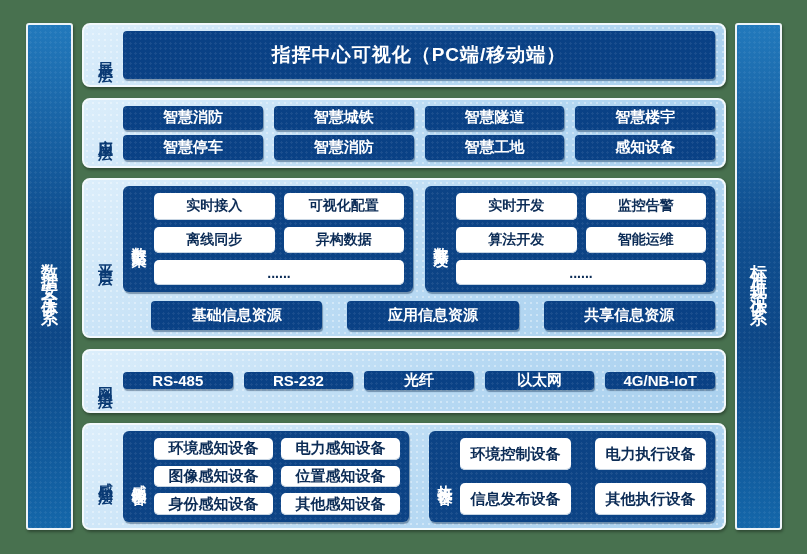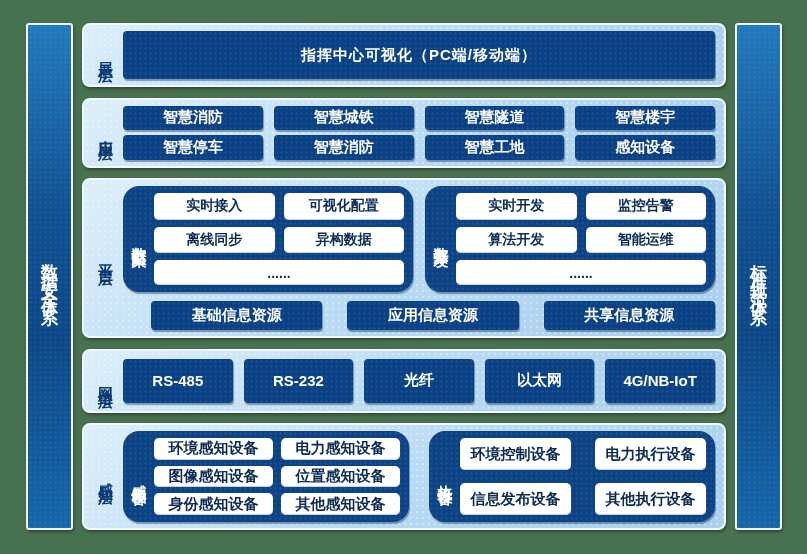--- a/index.html
+++ b/index.html
@@ -70,41 +70,41 @@
     background-size: 5px 5px;
     color: #ffffff;
     font-weight: bold;
     border-radius: 4px;
     display: flex; align-items: center; justify-content: center;
     box-shadow: 1px 2px 1px rgba(6,34,70,0.4);
     white-space: nowrap;
   }
 
   .layer-display { height: 64px; }
-  .layer-display .layer-body .navy { flex: 1; font-size: 15px; letter-spacing: 1px; }
+  .layer-display .layer-body .navy { flex: 1; font-size: 19px; letter-spacing: 1px; }
 
   .layer-app { height: 70px; }
   .app-grid {
     flex: 1;
     display: grid;
     grid-template-columns: repeat(4, 1fr);
     grid-template-rows: 1fr 1fr;
     gap: 5px 11px;
     font-size: 15px;
   }
 
   .layer-platform { height: 160px; }
   .platform-body { flex-direction: column; gap: 9px; }
   .pf-groups { flex: 1; display: flex; gap: 12px; min-height: 0; }
   .group-panel {
     flex: 1;
     background-color: #0c4385;
     background-image: radial-gradient(rgba(255,255,255,0.07) 1px, transparent 1.2px);
     background-size: 5px 5px;
-    border-radius: 16px;
+    border-radius: 6px;
     padding: 7px 9px 7px 5px;
     display: flex;
     box-shadow: 1px 2px 1px rgba(6,34,70,0.4);
     min-width: 0;
   }
   .group-label {
     flex: 0 0 21px;
     margin-right: 5px;
     color: #ffffff;
     font-weight: bold;
@@ -128,21 +128,21 @@
     font-size: 14px;
     display: flex; align-items: center; justify-content: center;
     box-shadow: inset 0 -1px 0 #c6d4e2;
     white-space: nowrap;
   }
   .span2 { grid-column: 1 / span 2; }
   .pf-resources { flex: 0 0 29px; display: flex; gap: 25px; font-size: 15px; padding-left: 28px; }
   .pf-resources .navy { flex: 1; }
 
   .layer-network { height: 64px; }
-  .net-row { flex: 1; display: flex; gap: 11px; padding: 2px 0; }
+  .net-row { flex: 1; display: flex; gap: 11px; padding: 2px 0; align-items: center; }
   .net-row .navy { flex: 1; font-size: 15px; }
 
   .layer-perception { height: 107px; }
   .perc-body { gap: 20px; }
   .grid-rows3 { grid-template-rows: repeat(3, 1fr); gap: 6px 8px; }
   .grid-rows2 { grid-template-rows: repeat(2, 1fr); gap: 13px 24px; }
   .perc-body .white-box { font-size: 15px; }
 </style>
 </head>
 <body>

